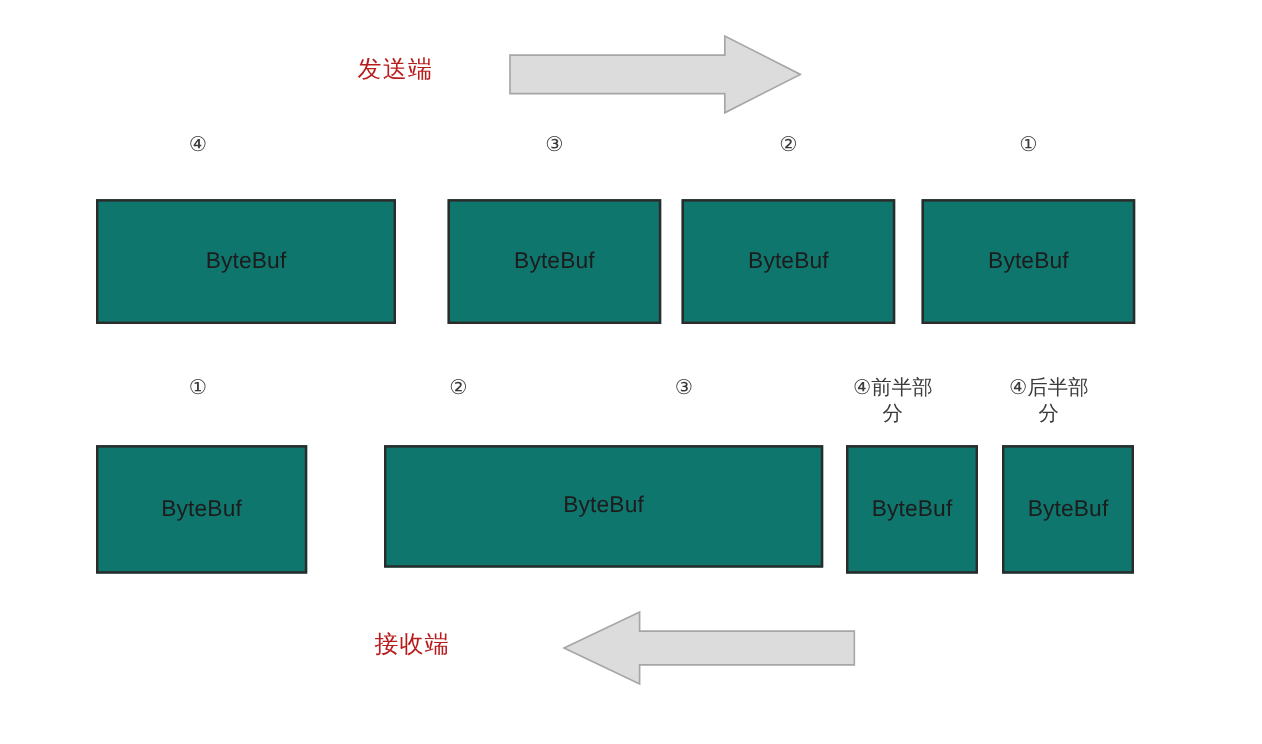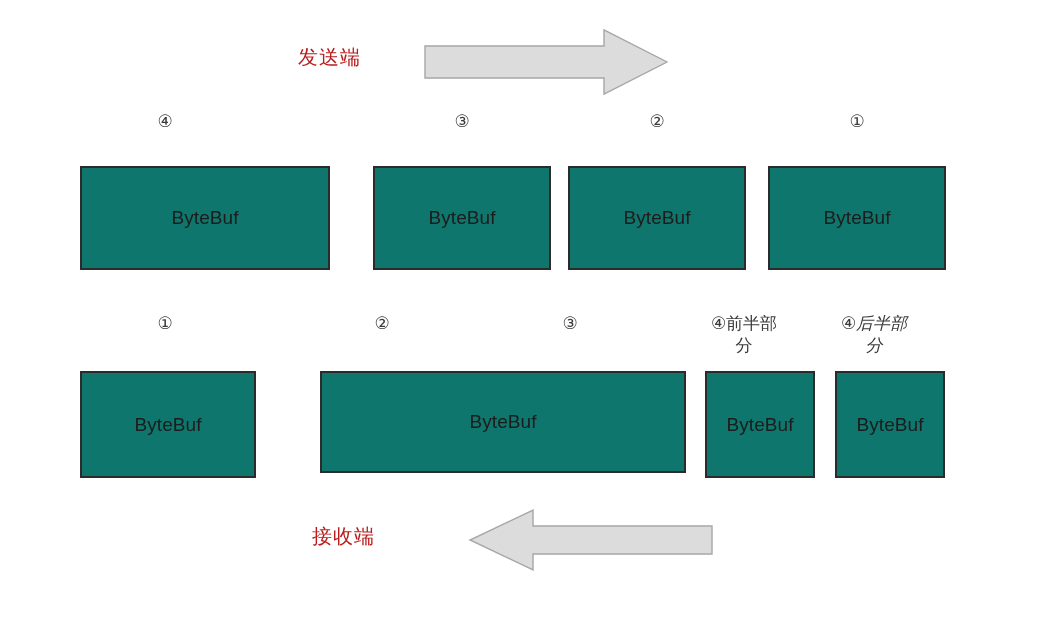--- a/index.html
+++ b/index.html
@@ -98,21 +98,21 @@
     <span class="bytebuf-label">ByteBuf</span>
   </div>
   <div class="bytebuf-box" style="left:768px; top:166px; width:178px; height:104px;">
     <span class="bytebuf-label">ByteBuf</span>
   </div>
 
   <div class="seq-label" style="left:145px; top:312px; width:40px;">①</div>
   <div class="seq-label" style="left:362px; top:312px; width:40px;">②</div>
   <div class="seq-label" style="left:550px; top:312px; width:40px;">③</div>
   <div class="seq-label" style="left:706px; top:312px; width:76px;">④前半部分</div>
-  <div class="seq-label" style="left:836px; top:312px; width:76px;font-style:italic;">④后半部分</div>
+  <div class="seq-label" style="left:836px; top:312px; width:76px;">④后半部分</div>
 
   <div class="bytebuf-box" style="left:80px; top:371px; width:176px; height:107px;">
     <span class="bytebuf-label">ByteBuf</span>
   </div>
   <div class="bytebuf-box" style="left:320px; top:371px; width:366px; height:102px;">
     <span class="bytebuf-label">ByteBuf</span>
   </div>
   <div class="bytebuf-box" style="left:705px; top:371px; width:110px; height:107px;">
     <span class="bytebuf-label">ByteBuf</span>
   </div>

